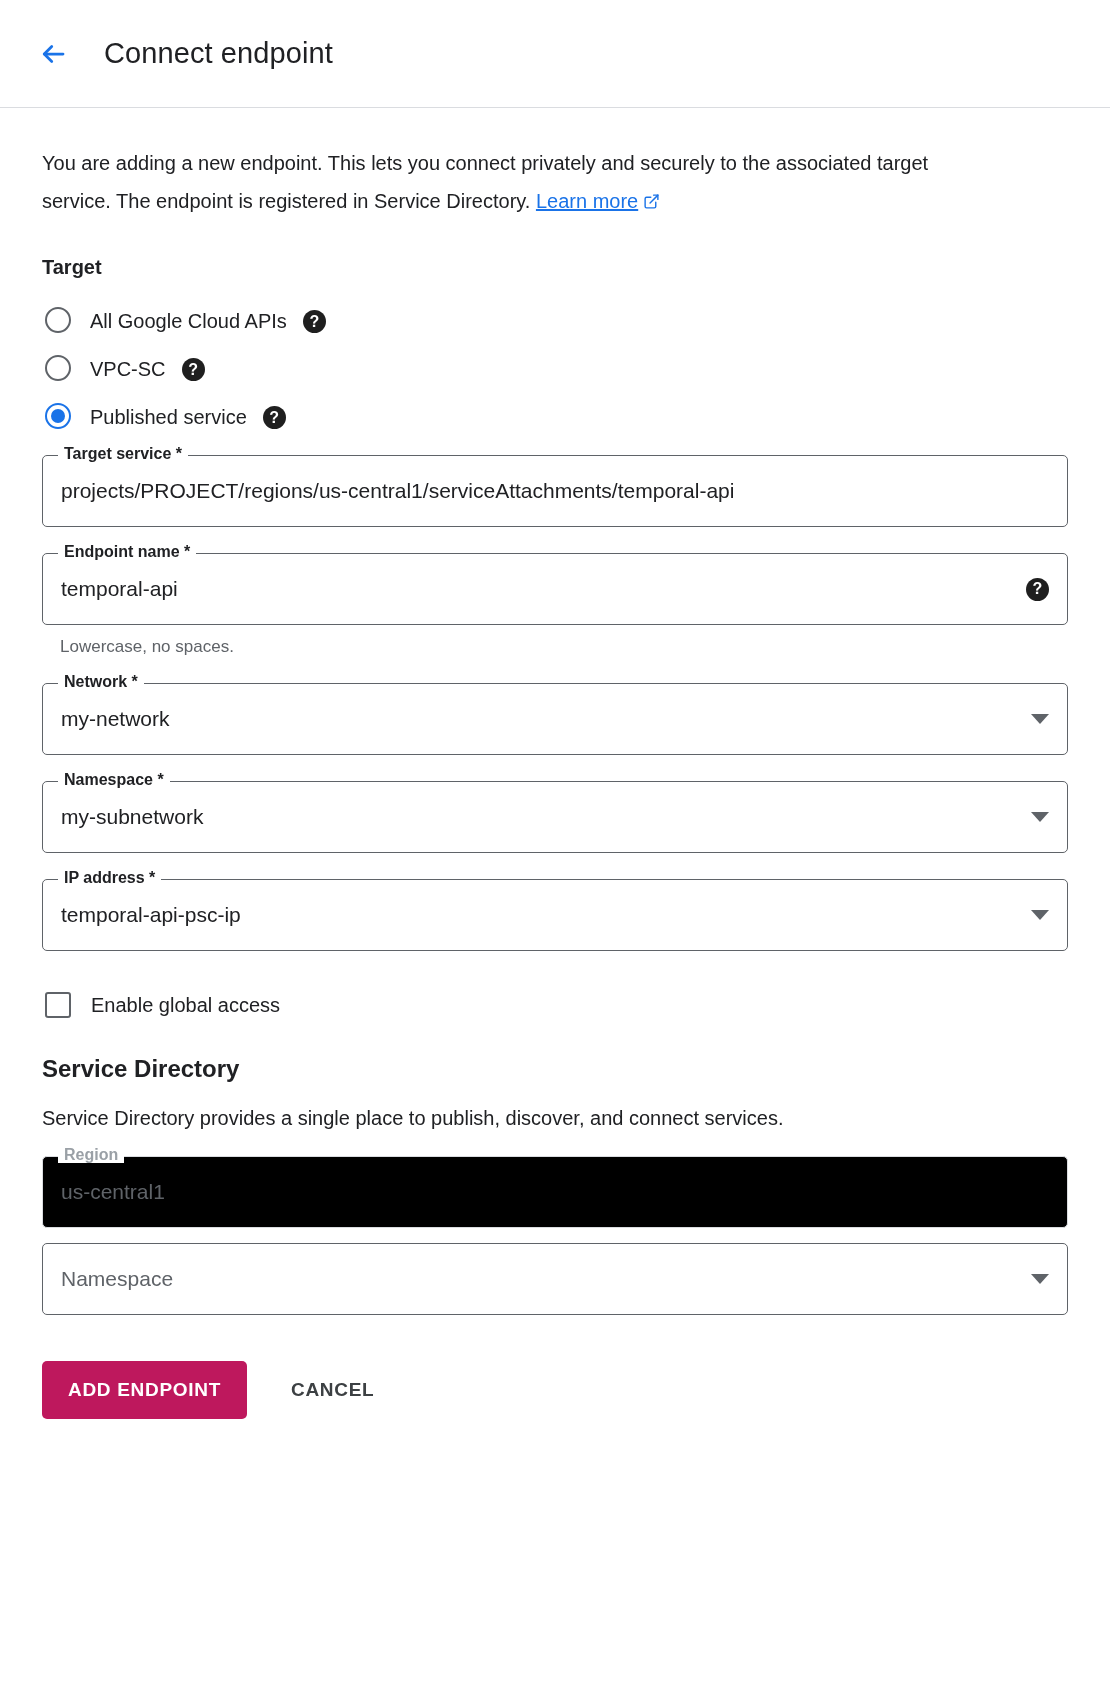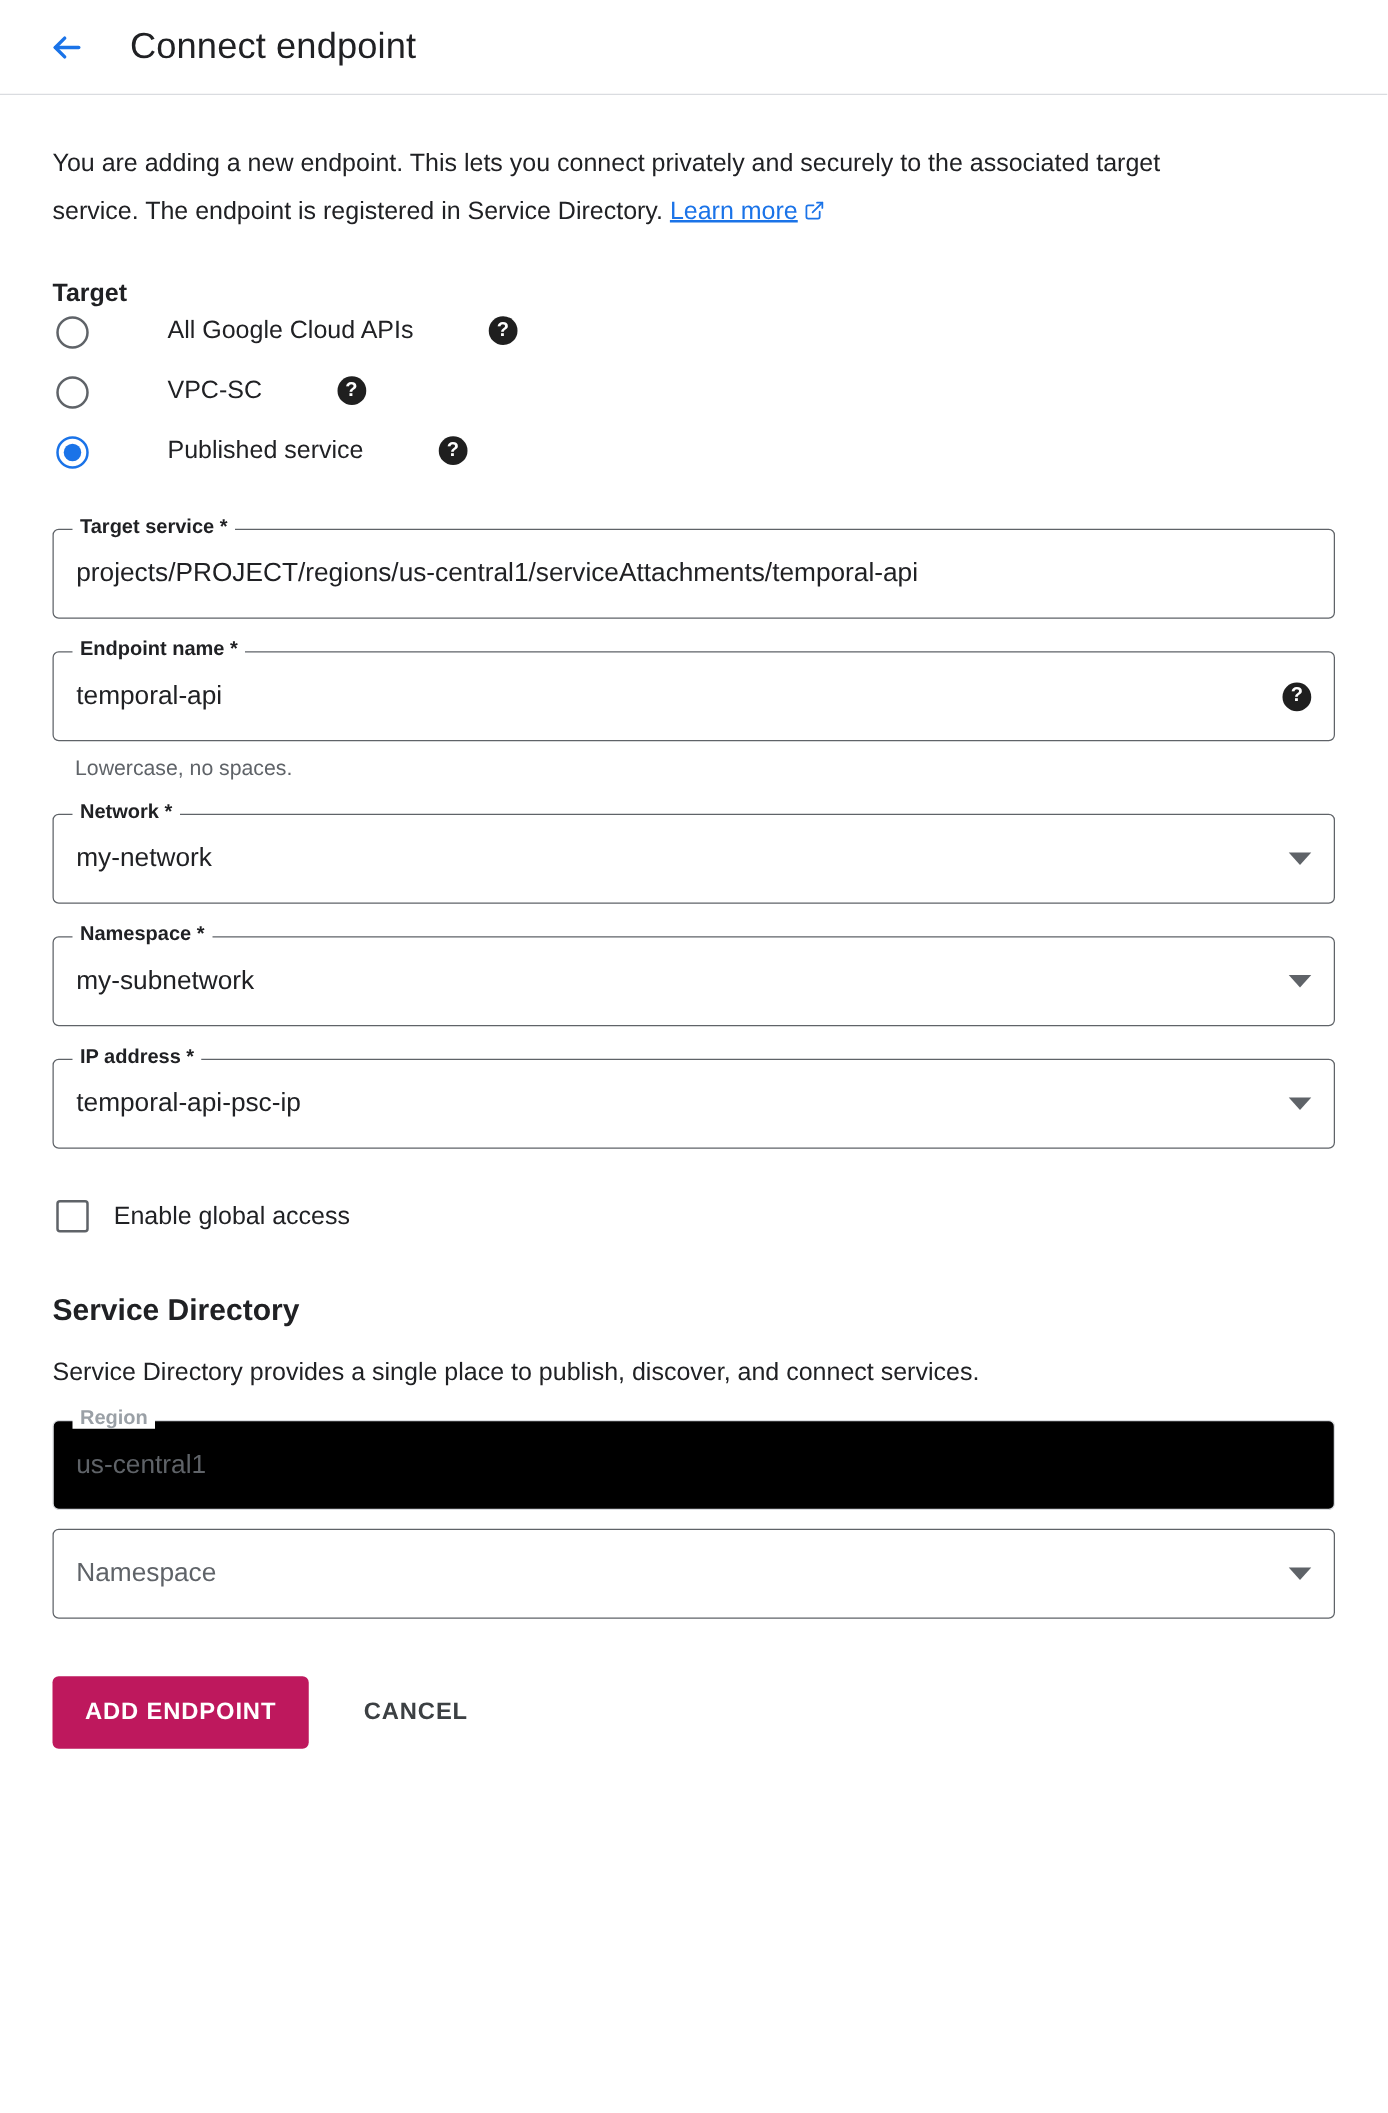--- a/index.html
+++ b/index.html
@@ -12,21 +12,21 @@
   }
   body {
     width: 1110px;
     height: 1690px;
     position: relative;
     overflow: hidden;
   }
 
   
   .header {
-    height: 76px;
+    height: 108px;
     display: flex;
     align-items: center;
     padding-left: 36px;
     border-bottom: 1px solid #dadce0;
   }
   .back-arrow {
     width: 34px;
     height: 34px;
     flex: 0 0 auto;
     color: #1a73e8;
@@ -70,23 +70,22 @@
     font-size: 20px;
     font-weight: bold;
     margin-top: 34px;
     margin-bottom: 6px;
     color: #202124;
   }
 
   
   .radio-row {
     display: flex;
-    align-items: flex-start;
+    align-items: flex-end;
     height: 48px;
-    gap: 44px;
   }
   .radio {
     width: 26px;
     height: 26px;
     border: 2px solid #5f6368;
     border-radius: 50%;
     flex: 0 0 auto;
     margin-left: 3px;
     position: relative;
     cursor: pointer;
@@ -204,21 +203,21 @@
   .checkbox-label {
     font-size: 20px;
     margin-left: 20px;
     color: #202124;
   }
 
   
   .sd-title {
     font-size: 24px;
     font-weight: bold;
-    margin-top: 42px;
+    margin-top: 30px;
     color: #202124;
   }
   .sd-desc {
     font-size: 20px;
     margin-top: 24px;
     color: #202124;
   }
 
   
   .actions {

